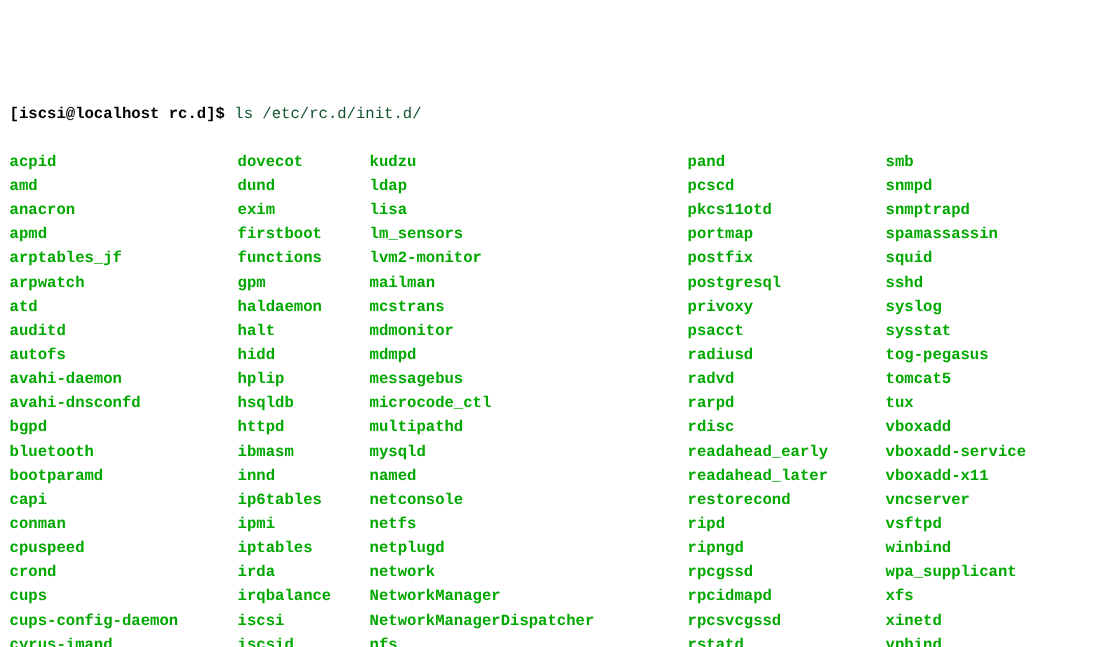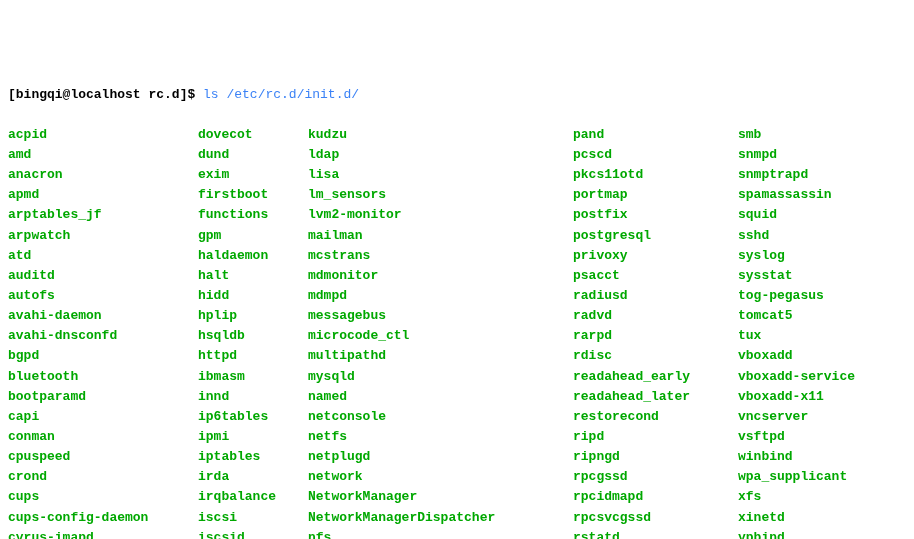--- a/index.html
+++ b/index.html
@@ -6,40 +6,40 @@
     margin: 0;
     padding: 4px 8px;
     background: #ffffff;
     font-family: "Courier New", Courier, monospace;
     font-size: 13px;
     line-height: 1.55;
     white-space: pre;
     color: #000;
   }
   .prompt { color: #000; font-weight: bold; }
-  .cmd { color: #3b82f6; }
+  .cmd { color: #14532d; }
   .listing { display: flex; gap: 0; }
   .col { display: flex; flex-direction: column; }
   .file {
     color: #00a800;
     font-weight: bold;
     padding-right: 16px;
   }
   .c1 { width: 190px; }
   .c2 { width: 110px; }
   .c3 { width: 265px; }
   .c4 { width: 165px; }
   .c5 { width: auto; }
 </style>
 </head>
 <body>
 
 
 
-<div><span class="prompt">[bingqi@localhost rc.d]$ </span><span class="cmd">ls /etc/rc.d/init.d/</span></div>
+<div><span class="prompt">[iscsi@localhost rc.d]$ </span><span class="cmd">ls /etc/rc.d/init.d/</span></div>
 <div class="listing">
   <div class="col c1" id="col0"><span class="file">acpid</span><span class="file">amd</span><span class="file">anacron</span><span class="file">apmd</span><span class="file">arptables_jf</span><span class="file">arpwatch</span><span class="file">atd</span><span class="file">auditd</span><span class="file">autofs</span><span class="file">avahi-daemon</span><span class="file">avahi-dnsconfd</span><span class="file">bgpd</span><span class="file">bluetooth</span><span class="file">bootparamd</span><span class="file">capi</span><span class="file">conman</span><span class="file">cpuspeed</span><span class="file">crond</span><span class="file">cups</span><span class="file">cups-config-daemon</span><span class="file">cyrus-imapd</span></div>
   <div class="col c2" id="col1"><span class="file">dovecot</span><span class="file">dund</span><span class="file">exim</span><span class="file">firstboot</span><span class="file">functions</span><span class="file">gpm</span><span class="file">haldaemon</span><span class="file">halt</span><span class="file">hidd</span><span class="file">hplip</span><span class="file">hsqldb</span><span class="file">httpd</span><span class="file">ibmasm</span><span class="file">innd</span><span class="file">ip6tables</span><span class="file">ipmi</span><span class="file">iptables</span><span class="file">irda</span><span class="file">irqbalance</span><span class="file">iscsi</span><span class="file">iscsid</span></div>
   <div class="col c3" id="col2"><span class="file">kudzu</span><span class="file">ldap</span><span class="file">lisa</span><span class="file">lm_sensors</span><span class="file">lvm2-monitor</span><span class="file">mailman</span><span class="file">mcstrans</span><span class="file">mdmonitor</span><span class="file">mdmpd</span><span class="file">messagebus</span><span class="file">microcode_ctl</span><span class="file">multipathd</span><span class="file">mysqld</span><span class="file">named</span><span class="file">netconsole</span><span class="file">netfs</span><span class="file">netplugd</span><span class="file">network</span><span class="file">NetworkManager</span><span class="file">NetworkManagerDispatcher</span><span class="file">nfs</span></div>
   <div class="col c4" id="col3"><span class="file">pand</span><span class="file">pcscd</span><span class="file">pkcs11otd</span><span class="file">portmap</span><span class="file">postfix</span><span class="file">postgresql</span><span class="file">privoxy</span><span class="file">psacct</span><span class="file">radiusd</span><span class="file">radvd</span><span class="file">rarpd</span><span class="file">rdisc</span><span class="file">readahead_early</span><span class="file">readahead_later</span><span class="file">restorecond</span><span class="file">ripd</span><span class="file">ripngd</span><span class="file">rpcgssd</span><span class="file">rpcidmapd</span><span class="file">rpcsvcgssd</span><span class="file">rstatd</span></div>
   <div class="col c5" id="col4"><span class="file">smb</span><span class="file">snmpd</span><span class="file">snmptrapd</span><span class="file">spamassassin</span><span class="file">squid</span><span class="file">sshd</span><span class="file">syslog</span><span class="file">sysstat</span><span class="file">tog-pegasus</span><span class="file">tomcat5</span><span class="file">tux</span><span class="file">vboxadd</span><span class="file">vboxadd-service</span><span class="file">vboxadd-x11</span><span class="file">vncserver</span><span class="file">vsftpd</span><span class="file">winbind</span><span class="file">wpa_supplicant</span><span class="file">xfs</span><span class="file">xinetd</span><span class="file">ypbind</span></div>
 </div>
 
 
 

